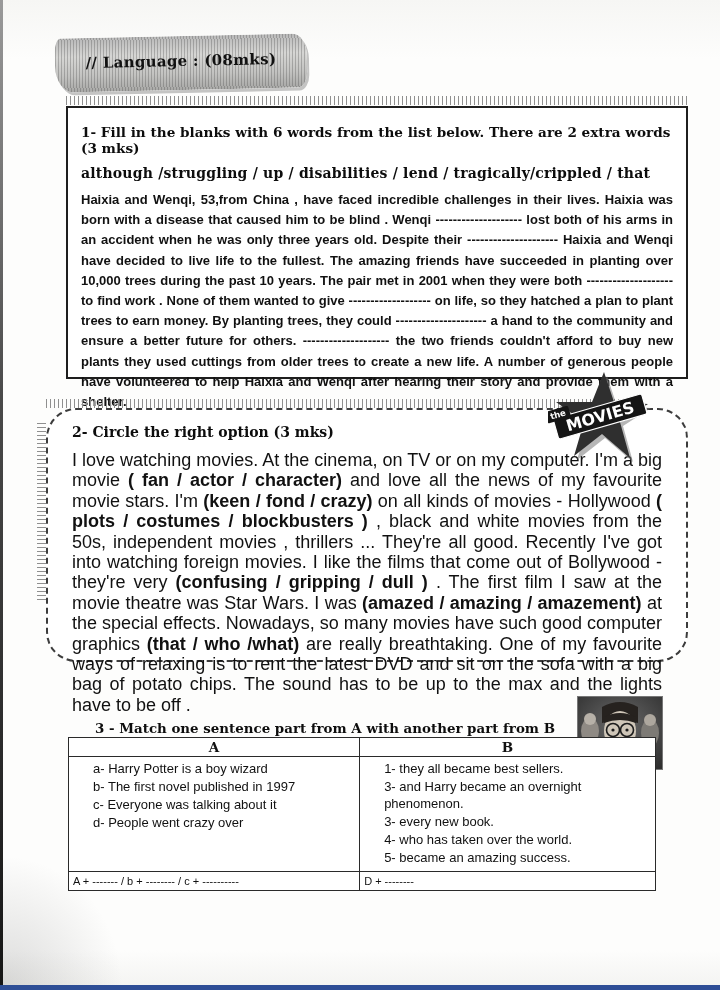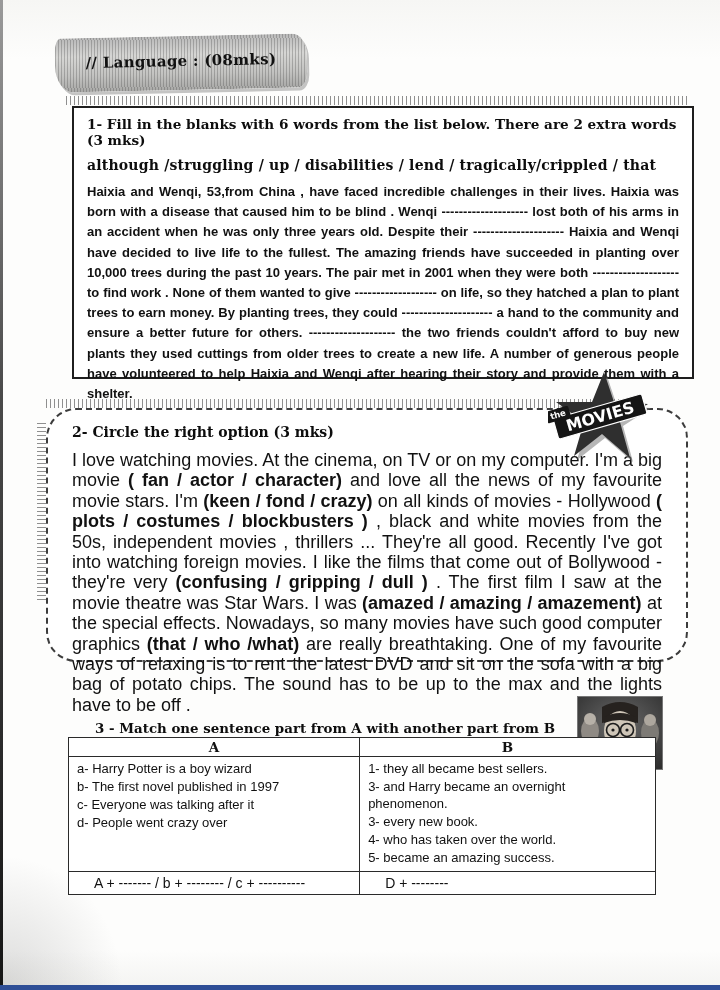--- a/index.html
+++ b/index.html
@@ -54,23 +54,23 @@
     position:absolute;height:9px;
     background:repeating-linear-gradient(90deg,#8f8f8f 0 1px, transparent 1px 4px);
   }
   .hatch-v{
     position:absolute;width:9px;
     background:repeating-linear-gradient(0deg,#8f8f8f 0 1px, transparent 1px 4px);
   }
 
   
   .box1{
-    position:absolute;left:72px;top:106px;width:622px;height:273px;
+    position:absolute;left:66px;top:106px;width:622px;height:273px;
     background:#fff;border:2px solid #1e1e1e;box-sizing:border-box;
-    padding:8px 13px 6px 13px;
+    padding:16px 13px 6px 13px;
   }
   .box1-title{
     font-family:"DejaVu Serif", serif;font-weight:bold;font-size:13.6px;color:#0d0d0d;
   }
   .word-list{
     text-align:left;margin-top:9px;
     font-family:"DejaVu Serif", serif;font-weight:bold;font-size:14px;color:#0d0d0d;
     letter-spacing:.2px;
   }
   .para1{
@@ -113,23 +113,23 @@
     border-collapse:collapse;background:#fff;
     font-size:13px;color:#111;
   }
   .match-table td{
     border:1.5px solid #2a2a2a;vertical-align:top;
   }
   .match-table .hdr{
     text-align:center;font-family:"DejaVu Serif", serif;font-weight:bold;
     font-size:13.5px;padding:1px 0;
   }
-  .match-table .body-cell{padding:3px 8px 4px 8px;line-height:17px;}
+  .match-table .body-cell{padding:3px 8px 4px 24px;line-height:17px;}
   .match-table .body-cell div{margin-bottom:1px;}
-  .match-table .ans-cell{padding:3px 25px;font-size:14px;}
+  .match-table .ans-cell{padding:3px 4px;font-size:11px;}
   .colA{width:49.6%;}
 </style>
 </head>
 <body>
 
 <div class="page">
 
   <div class="scan-left-edge"></div>
   <div class="scan-shadow-bl"></div>
 
@@ -202,21 +202,21 @@
   <table class="match-table">
     <tbody>
         <tr>
       <td class="hdr colA">A</td>
       <td class="hdr">B</td>
     </tr>
     <tr>
       <td class="body-cell colA">
             <div>a- Harry Potter is a boy wizard</div>
             <div>b- The first novel published in 1997</div>
-            <div>c- Everyone was talking after it</div>
+            <div>c- Everyone was talking about it</div>
             <div>d- People went crazy over</div>
           </td>
       <td class="body-cell">
             <div>1-  they all became best sellers.</div>
             <div>3- and Harry became an overnight phenomenon.</div>
             <div>3- every new book.</div>
             <div>4- who has taken over the world.</div>
             <div>5- became an amazing success.</div>
           </td>
     </tr>

